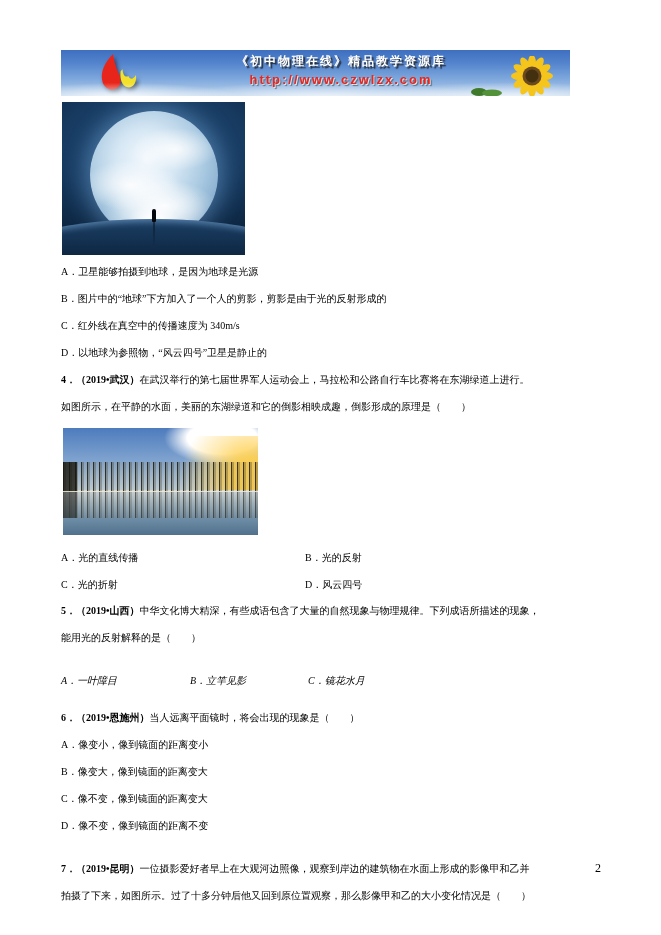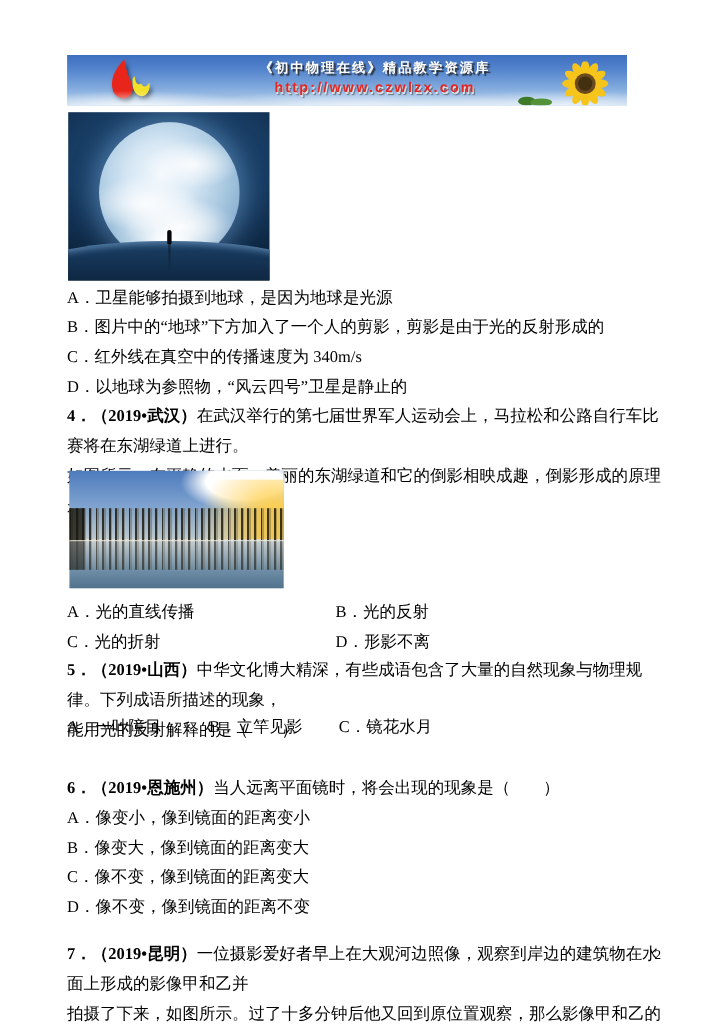--- a/index.html
+++ b/index.html
@@ -56,28 +56,28 @@
           background:linear-gradient(180deg,#cfd8de 0%,#9db1c2 30%,#6f8da6 62%,#50718d 100%);}
   .trees{left:0;right:0;top:34px;height:29px;
           background:
             repeating-linear-gradient(90deg,rgba(28,24,14,.85) 0 1.5px,rgba(80,72,44,.4) 1.5px 3px,rgba(140,128,80,.12) 3px 6px);}
   .trees::before{content:'';position:absolute;left:0;top:0;width:14px;height:100%;
           background:rgba(25,22,12,.8);}
   .trees.reflection{top:63px;height:27px;transform:scaleY(-1);opacity:.7;filter:blur(.7px);}
   .waterline{left:0;right:0;top:62px;height:2px;background:rgba(235,235,225,.85);}
 
   
-  .tb{left:61px;width:545px;font-size:15px;line-height:27px;}
+  .tb{left:61px;width:545px;font-size:10px;line-height:27px;}
   .qlabel{font-weight:bold;}
   .stem{white-space:pre-line;}
   .opts1{top:258px;}
   .q4{top:366px;}
   .q4opts{top:544px;display:grid;grid-template-columns:244px auto;}
   .q5{top:597px;}
-  .q5opts{top:648px;display:grid;grid-template-columns:129px 118px 112px auto;}
+  .q5opts{top:667px;display:grid;grid-template-columns:129px 118px 112px auto;font-style:italic;}
   .q6{top:704px;}
   .q7{top:855px;}
   .pagenum{left:590px;top:861px;width:16px;text-align:center;font-size:12px;line-height:14px;}
 </style>
 </head>
 <body>
 
 <div class="abs banner">
   <svg class="abs logo" viewBox="0 0 52 44">
     <path d="M25 1 C17 9 11 20 14 30 C16 38 26 41 31 35 C35 30 32 23 29 17 C27 11 26 7 25 1 Z" fill="#e8251a"></path>
@@ -138,21 +138,21 @@
   <div class="abs lake-water"></div>
   <div class="abs trees reflection"></div>
   <div class="abs waterline"></div>
   <div class="abs trees"></div>
 </div>
 
 <div class="abs tb q4opts">
   <span>A．光的直线传播</span>
   <span>B．光的反射</span>
   <span>C．光的折射</span>
-  <span>D．形影不离</span>
+  <span>D．风云四号</span>
 </div>
 
 <div class="abs tb q5">
   <span class="qlabel">5．（2019•山西）</span><span class="stem">中华文化博大精深，有些成语包含了大量的自然现象与物理规律。下列成语所描述的现象，
 能用光的反射解释的是（　　）</span>
 </div>
 <div class="abs tb q5opts">
   <span>A．一叶障目</span>
   <span>B．立竿见影</span>
   <span>C．镜花水月</span>

